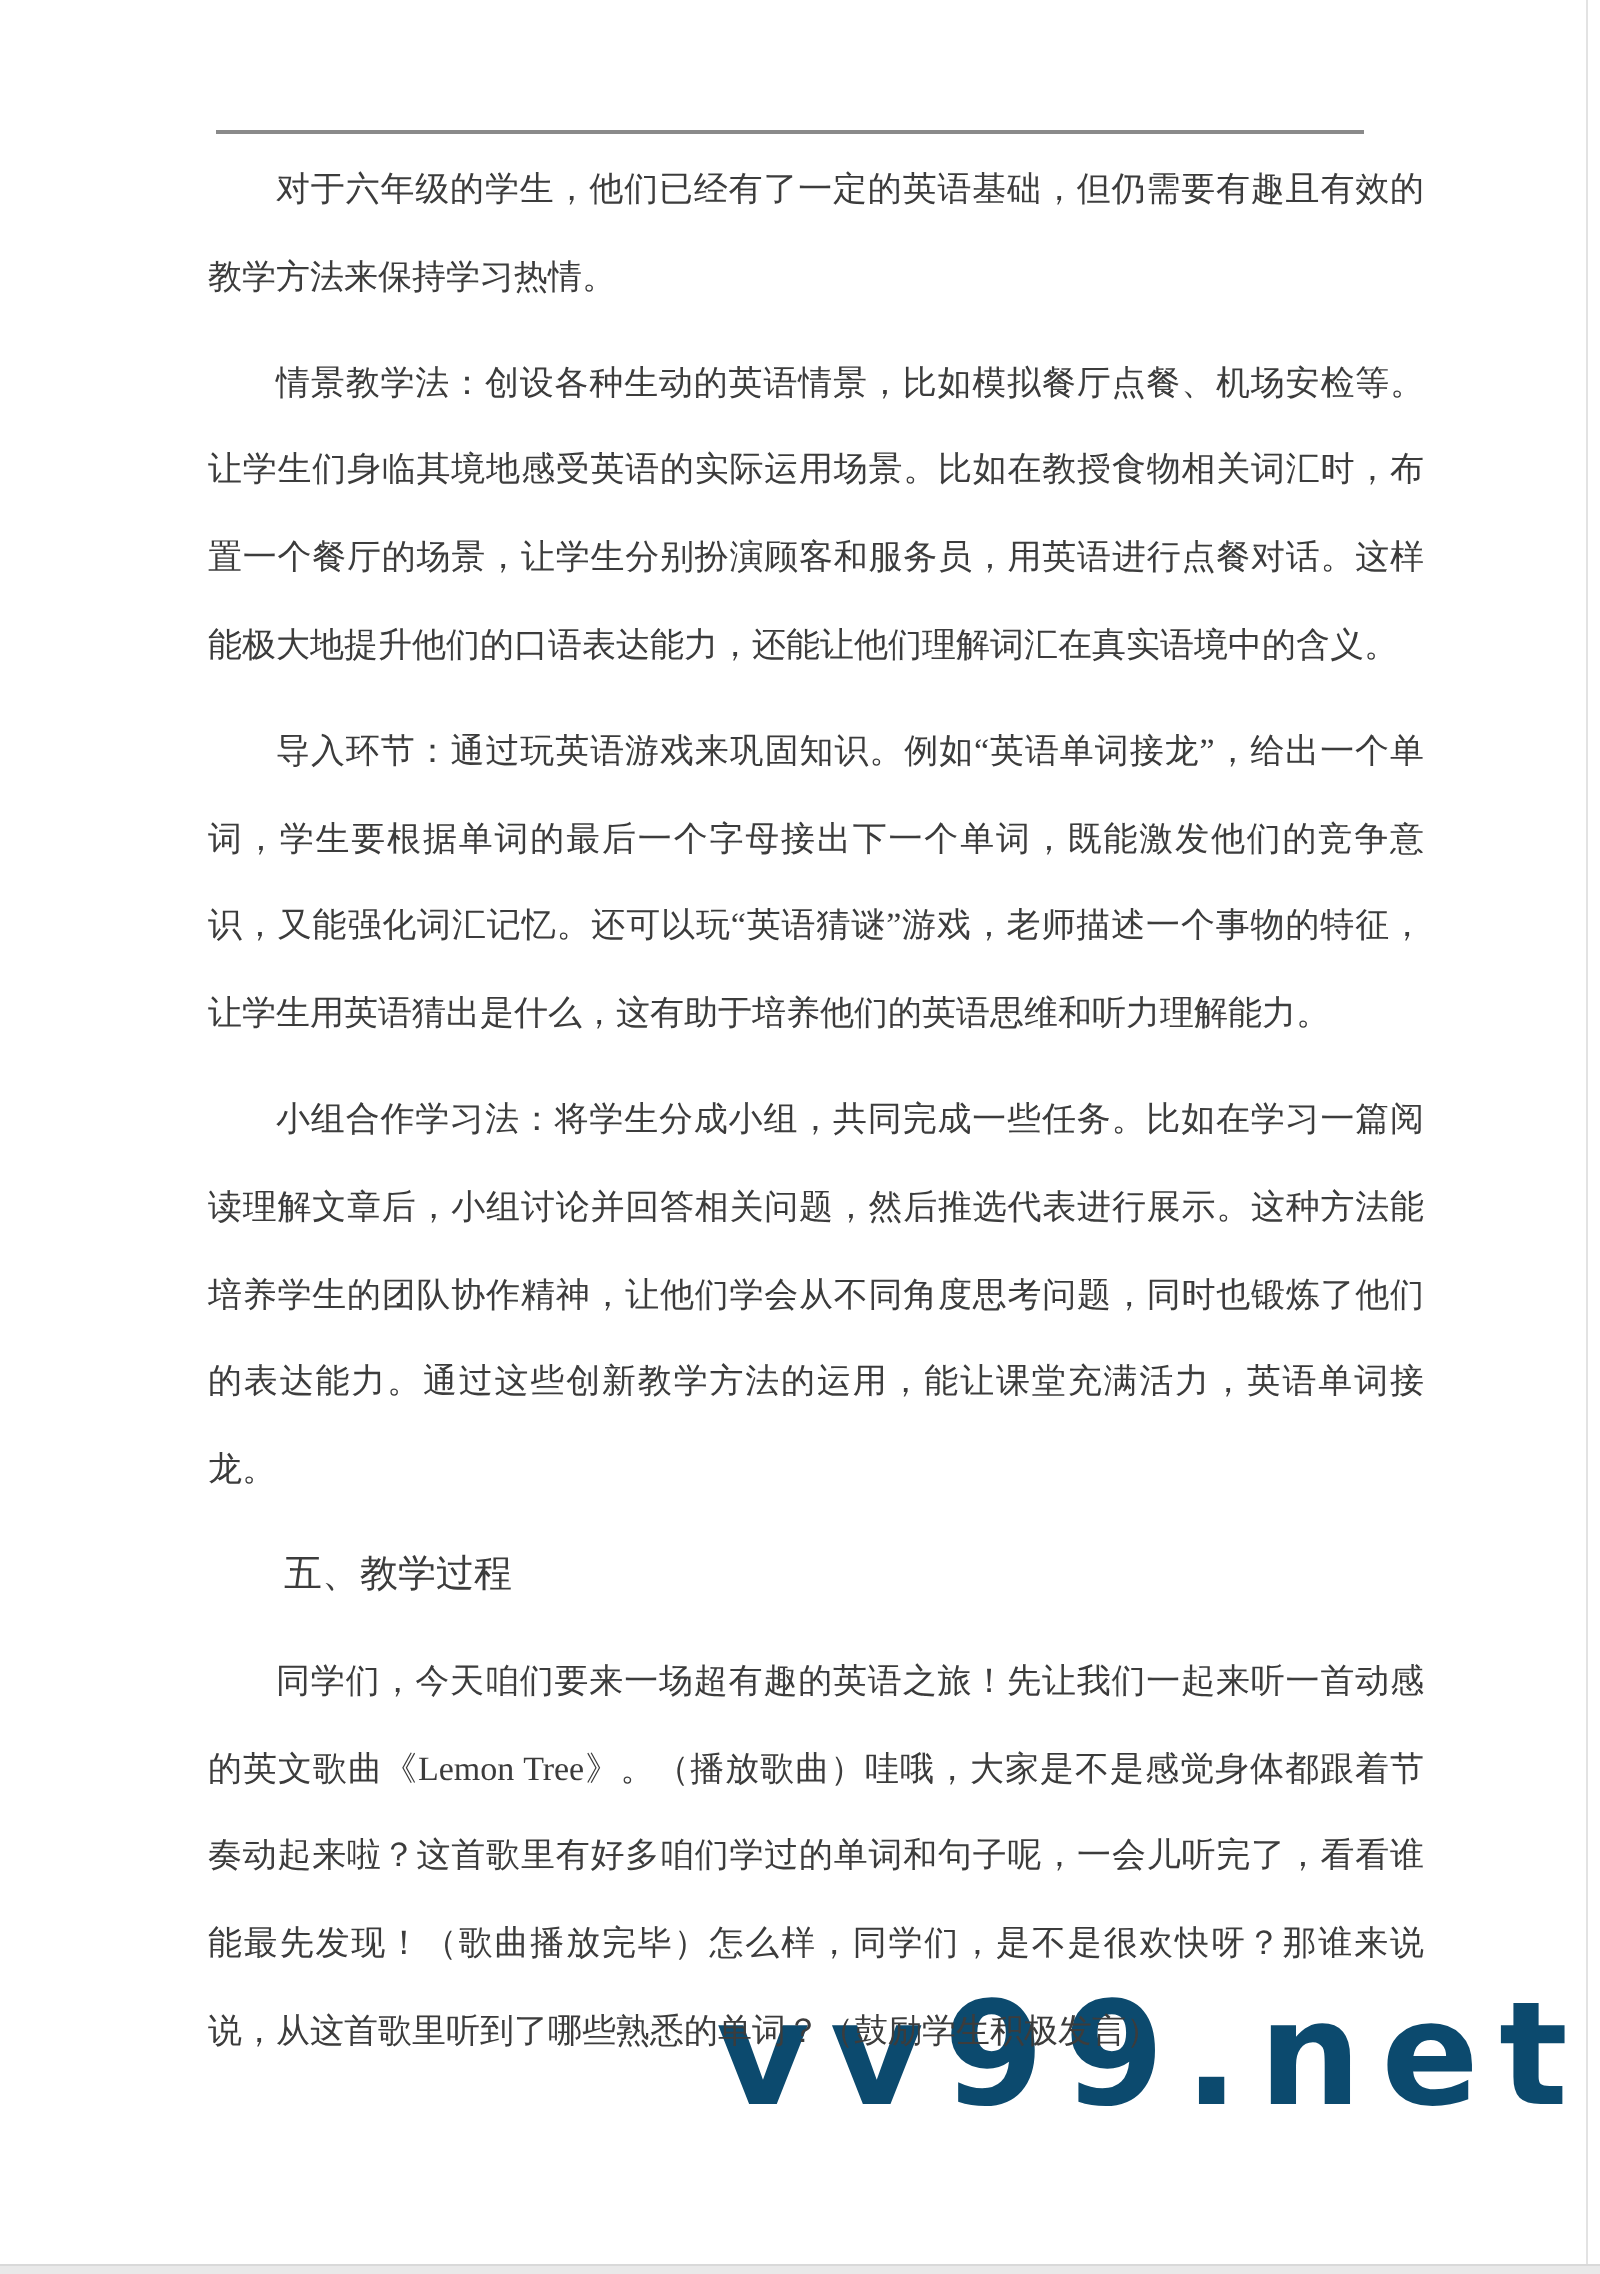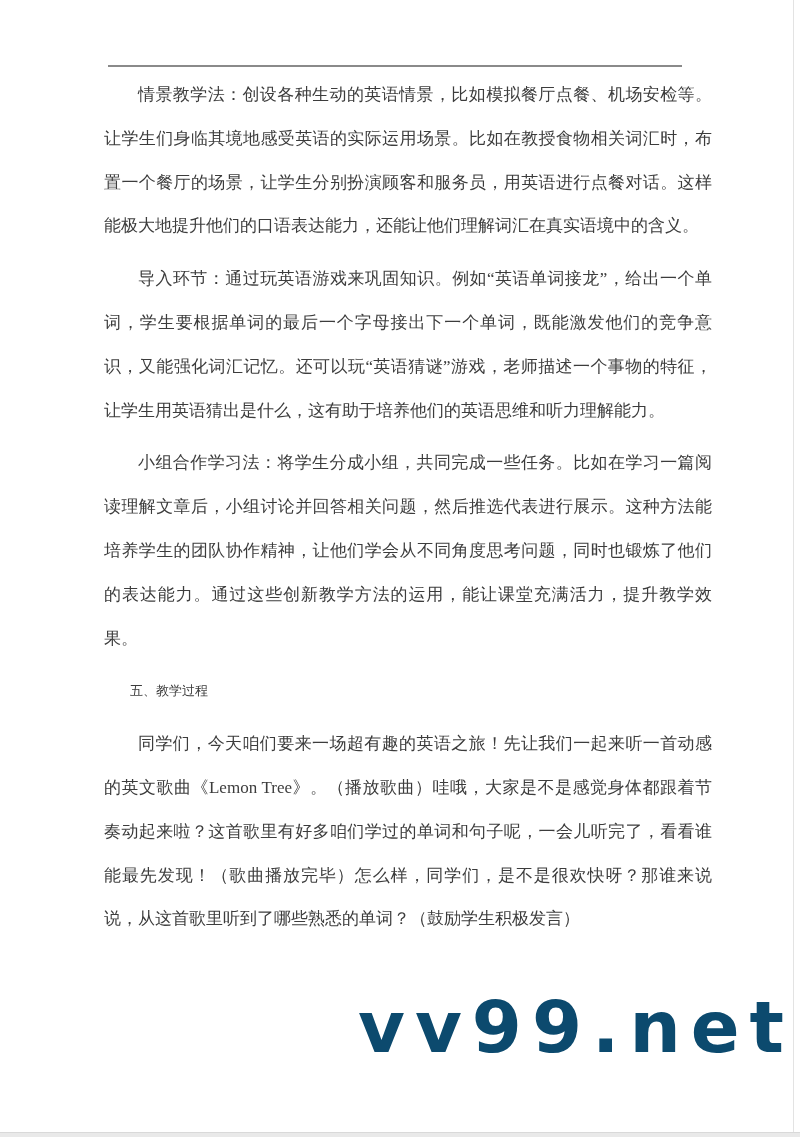--- a/index.html
+++ b/index.html
@@ -35,21 +35,21 @@
     font-size: 17px;
     line-height: 43.8px;
     color: #3c3c3c;
     text-align: justify;
     text-justify: inter-character;
     text-indent: 2em;
     margin-bottom: 9px;
     word-break: break-all;
   }
   .heading {
-    font-size: 13px;
+    font-size: 19px;
     line-height: 43.8px;
     color: #3c3c3c;
     text-indent: 2em;
     margin-bottom: 9px;
   }
   .watermark {
     position: absolute;
     left: 358px;
     top: 985px;
     font-family: "DejaVu Sans", sans-serif;
@@ -84,23 +84,24 @@
 </head>
 <body>
 
 <div class="page">
 
   <div class="header-rule"></div>
 
   <div class="watermark">vv99.net</div>
 
   <div class="content">
+    <p class="para">对于六年级的学生，他们已经有了一定的英语基础，但仍需要有趣且有效的教学方法来保持学习热情。</p>
     <p class="para">情景教学法：创设各种生动的英语情景，比如模拟餐厅点餐、机场安检等。让学生们身临其境地感受英语的实际运用场景。比如在教授食物相关词汇时，布置一个餐厅的场景，让学生分别扮演顾客和服务员，用英语进行点餐对话。这样能极大地提升他们的口语表达能力，还能让他们理解词汇在真实语境中的含义。</p>
     <p class="para">导入环节：通过玩英语游戏来巩固知识。例如“英语单词接龙”，给出一个单词，学生要根据单词的最后一个字母接出下一个单词，既能激发他们的竞争意识，又能强化词汇记忆。还可以玩“英语猜谜”游戏，老师描述一个事物的特征，让学生用英语猜出是什么，这有助于培养他们的英语思维和听力理解能力。</p>
-    <p class="para">小组合作学习法：将学生分成小组，共同完成一些任务。比如在学习一篇阅读理解文章后，小组讨论并回答相关问题，然后推选代表进行展示。这种方法能培养学生的团队协作精神，让他们学会从不同角度思考问题，同时也锻炼了他们的表达能力。通过这些创新教学方法的运用，能让课堂充满活力，提升教学效果。</p>
+    <p class="para">小组合作学习法：将学生分成小组，共同完成一些任务。比如在学习一篇阅读理解文章后，小组讨论并回答相关问题，然后推选代表进行展示。这种方法能培养学生的团队协作精神，让他们学会从不同角度思考问题，同时也锻炼了他们的表达能力。通过这些创新教学方法的运用，能让课堂充满活力，英语单词接龙。</p>
     <p class="heading">五、教学过程</p>
     <p class="para">同学们，今天咱们要来一场超有趣的英语之旅！先让我们一起来听一首动感的英文歌曲《Lemon Tree》。（播放歌曲）哇哦，大家是不是感觉身体都跟着节奏动起来啦？这首歌里有好多咱们学过的单词和句子呢，一会儿听完了，看看谁能最先发现！（歌曲播放完毕）怎么样，同学们，是不是很欢快呀？那谁来说说，从这首歌里听到了哪些熟悉的单词？（鼓励学生积极发言）</p>
   </div>
 
   <div class="page-edge-right"></div>
   <div class="page-edge-bottom"></div>
 
 </div>
 
 </body></html>

